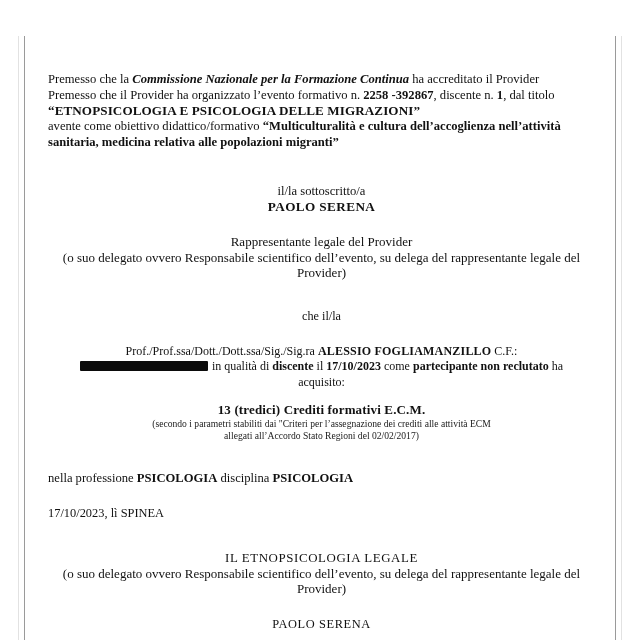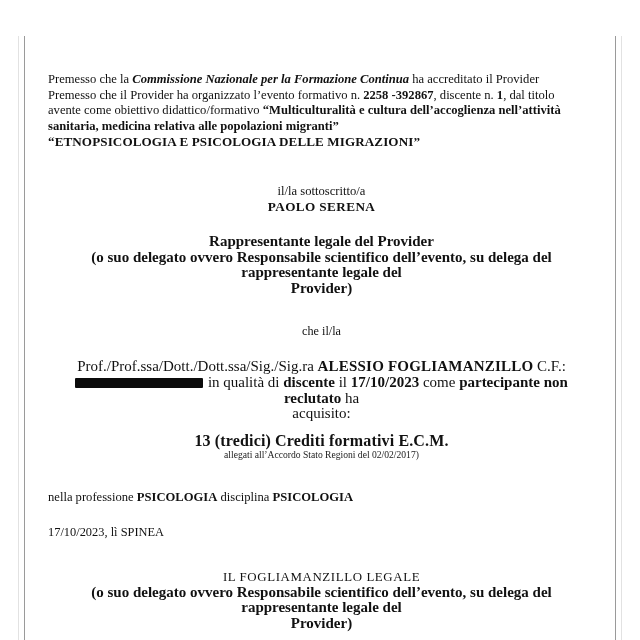--- a/index.html
+++ b/index.html
@@ -95,56 +95,55 @@
     font-size: 12.6px;
     line-height: 15px;
   }
   .sub-name .person {
     font-weight: bold;
     font-size: 13.2px;
     letter-spacing: .4px;
   }
 
   .role-block {
-    font-size: 15px;
+    font-size: 13px;
     line-height: 15.4px;
-    font-weight: bold;
   }
 
   .attesta {
     font-size: 17.5px;
     letter-spacing: 1.3px;
     line-height: 21px;
   }
   .attesta-sub {
     font-size: 12.2px;
     line-height: 15px;
   }
 
   .recipient {
-    font-size: 15px;
+    font-size: 12px;
     line-height: 15.8px;
   }
   .recipient .rname {
     font-weight: bold;
     letter-spacing: .2px;
   }
 
   .redaction {
     display: inline-block;
     width: 128px;
     height: 10px;
     background: #0b0b0b;
     vertical-align: -1px;
     margin-right: 1px;
     border-radius: 1px;
   }
 
   .credits {
-    font-size: 16px;
+    font-size: 13px;
     font-weight: bold;
     line-height: 16px;
     letter-spacing: .15px;
     text-align: center;
   }
   .fineprint {
     font-size: 9.6px;
     line-height: 12.4px;
     color: #1a1a1a;
   }
@@ -195,23 +194,23 @@
 
   <div class="clipped-top">·  ·   ·         ·        ·</div>
 
   <div class="content">
 
     <p class="para"><span>Premesso che la </span><span class="bi">Commissione Nazionale per la Formazione Continua</span><span> ha accreditato il Provider</span></p>
 
 
     <p class="para"><span>Premesso che il Provider ha organizzato l’evento formativo n. </span><span class="b">2258 -392867</span><span>, discente n. </span><span class="b">1</span><span>, dal titolo</span></p>
 
+    <p class="para title-line">“ETNOPSICOLOGIA E PSICOLOGIA DELLE MIGRAZIONI”</p>
+
     <p class="para"><span>avente come obiettivo didattico/formativo </span><span class="b">“Multiculturalità e cultura dell’accoglienza nell’attività sanitaria, medicina relativa alle popolazioni migranti”</span></p>
-
-    <p class="para title-line">“ETNOPSICOLOGIA E PSICOLOGIA DELLE MIGRAZIONI”</p>
 
     <div class="gap-xl"></div>
 
     <div class="center sub-name">
       <div>il/la sottoscritto/a</div>
       <div class="person">PAOLO SERENA</div>
     </div>
 
     <div class="gap-md"></div>
 
@@ -229,33 +228,34 @@
 
     <div class="center recipient"><span>Prof./Prof.ssa/Dott./Dott.ssa/Sig./Sig.ra </span><span class="rname">ALESSIO FOGLIAMANZILLO</span><span> C.F.:</span></div>
 
     <div class="center recipient"><span class="redaction"></span><span> in qualità di </span><span class="b">discente</span><span> il </span><span class="b">17/10/2023</span><span> come </span><span class="b">partecipante non reclutato</span><span> ha</span></div>
 
     <div class="center recipient">acquisito:</div>
 
     <div class="gap-sm"></div>
 
     <div class="center credits">13 (tredici) Crediti formativi E.C.M.</div>
+    <div class="center fineprint">(secondo i parametri stabiliti dai "Criteri per l’assegnazione dei crediti alle attività ECM</div>
     <div class="center fineprint">allegati all’Accordo Stato Regioni del 02/02/2017)</div>
 
     <div class="gap-lg"></div>
 
     <div class="profession"><span>nella professione </span><span class="b">PSICOLOGIA</span><span> disciplina </span><span class="b">PSICOLOGIA</span></div>
 
     <div class="gap-md"></div>
 
     <div class="datecity">17/10/2023, lì SPINEA</div>
 
     <div class="gap-lg"></div>
 
-    <div class="center signblock-title">IL FOGLIAMANZILLO LEGALE</div>
+    <div class="center signblock-title">IL ETNOPSICOLOGIA LEGALE</div>
     <div class="center role-block">(o suo delegato ovvero Responsabile scientifico dell’evento, su delega del rappresentante legale del</div>
     <div class="center role-block">Provider)</div>
 
     <div class="gap-md"></div>
 
     <div class="center signer-name">PAOLO SERENA</div>
 
     <div class="signature-wrap">
       <svg class="signature-svg" width="200" height="80" viewBox="0 0 200 80">
         <g fill="none" stroke="#2a2a33" stroke-linecap="round" stroke-linejoin="round">

